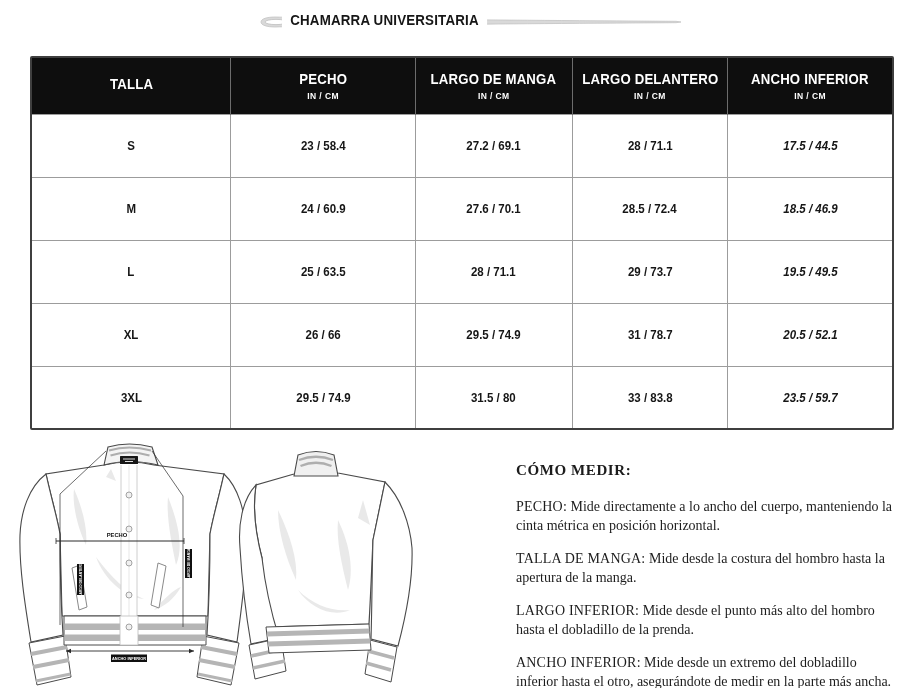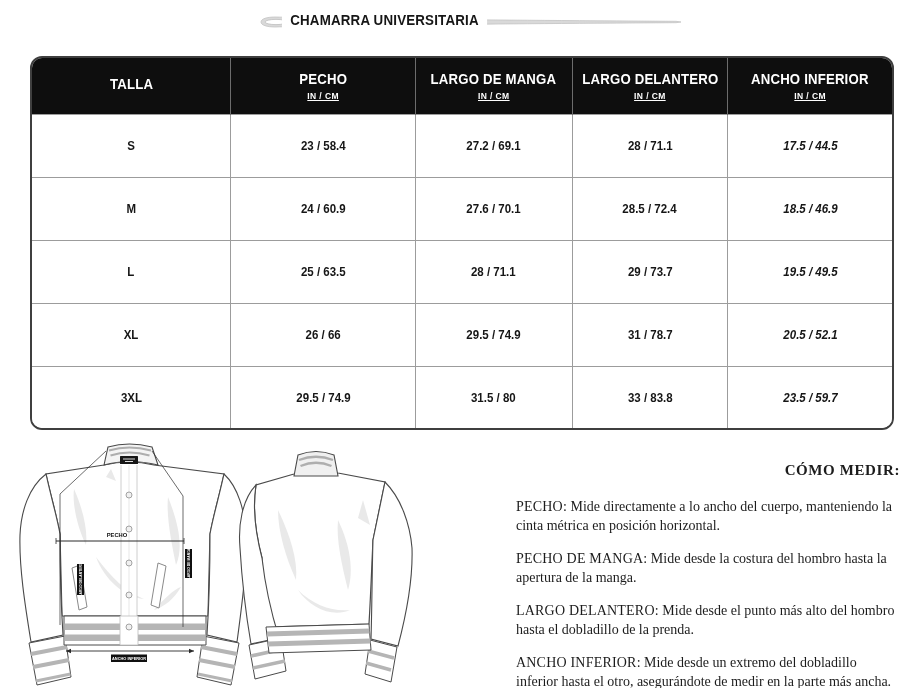--- a/index.html
+++ b/index.html
@@ -15,46 +15,46 @@
   .title-line { position:absolute; top:5px; left:0; width:100%; text-align:center; }
   .title-line span {
     display:inline-block; background:#ffffff; padding:0 9px;
     font-weight:bold; font-size:14.5px; letter-spacing:.2px; color:#161616;
     transform:scaleX(.92);
   }
 
   
   .size-table-wrap {
     position:absolute; left:30px; top:56px; width:864px; height:374px;
-    border:2px solid #3f3f3f; border-radius:12px; overflow:hidden; background:#fff;
+    border:2px solid #3f3f3f; border-radius:2px; overflow:hidden; background:#fff;
   }
   table.size-table { width:100%; height:100%; border-collapse:collapse; table-layout:fixed; }
   .size-table th {
     background:#0e0e0e; color:#fff; height:56px; vertical-align:middle;
     border-right:1px solid #6c6c6c; text-align:center;
   }
   .size-table th:last-child { border-right:none; }
   .hl { display:inline-block; transform:scaleX(.88); font-size:15px; font-weight:bold; letter-spacing:.2px; white-space:nowrap; }
-  .hs { font-size:8.5px; font-weight:bold; margin-top:3px; letter-spacing:.4px;text-decoration:underline; }
+  .hs { font-size:8.5px; font-weight:bold; margin-top:3px; letter-spacing:.4px; }
   .size-table td {
     border:1px solid #9c9c9c; text-align:center; vertical-align:middle;
     font-weight:bold; font-size:12.5px; color:#161616; background:#fff;
   }
   .size-table td:first-child { border-left:none; }
   .size-table td:last-child { border-right:none;font-style:italic; }
   .size-table tbody tr:last-child td { border-bottom:none; }
   .cv { display:inline-block; transform:scaleX(.92); white-space:nowrap; }
 
   
   .front-jacket { position:absolute; left:16px; top:437px; width:240px; height:251px; }
   .back-jacket  { position:absolute; left:238px; top:440px; width:192px; height:246px; }
 
   
   .howto { position:absolute; left:516px; top:462px; width:384px; font-family:"Liberation Serif", serif; color:#1c1c1c; }
-  .howto h3 { font-size:15px; font-weight:bold; letter-spacing:.6px; margin-bottom:18px;text-align:right; }
+  .howto h3 { font-size:15px; font-weight:bold; letter-spacing:.6px; margin-bottom:18px; }
   .howto p { font-size:14px; line-height:1.36; margin-bottom:14px; }
   .howto p b { font-weight:normal; letter-spacing:.2px;text-align:right; }
 </style>
 </head>
 <body>
 
 <div class="header">
   <svg class="needle-svg" viewBox="0 0 425 14" aria-hidden="true">
     <path d="M3,7 C3,3.8 9,2 17,2 C60,3.2 200,5 418,6.3 L423,7 L418,7.7 C200,9 60,10.8 17,12 C9,12 3,10.2 3,7 Z" fill="#d9d9d9" stroke="#c4c4c4" stroke-width="0.8"></path>
     <ellipse cx="18" cy="7" rx="11" ry="2.6" fill="#ffffff" stroke="#c0c0c0" stroke-width="0.8"></ellipse>
@@ -255,16 +255,16 @@
   <g>
     <path d="M56,36 L60,15 Q78,8 96,15 L100,36 Z" fill="#f0f0f0" stroke="#4a4a4a" stroke-width="1.1"></path>
     <path d="M61,20 Q78,13.5 95,20" fill="none" stroke="#aeaeae" stroke-width="2.4"></path>
     <path d="M62.5,26 Q78,19.5 93.5,26" fill="none" stroke="#aeaeae" stroke-width="2.4"></path>
   </g>
 </svg>
 
 <div class="howto">
   <h3>CÓMO MEDIR:</h3>
   <p><b>PECHO:</b><span> Mide directamente a lo ancho del cuerpo, manteniendo la cinta métrica en posición horizontal.</span></p>
-  <p><b>PECHO DE MANGA:</b><span> Mide desde la costura del hombro hasta la apertura de la manga.</span></p>
-  <p><b>LARGO DELANTERO:</b><span> Mide desde el punto más alto del hombro hasta el dobladillo de la prenda.</span></p>
+  <p><b>TALLA DE MANGA:</b><span> Mide desde la costura del hombro hasta la apertura de la manga.</span></p>
+  <p><b>LARGO INFERIOR:</b><span> Mide desde el punto más alto del hombro hasta el dobladillo de la prenda.</span></p>
   <p><b>ANCHO INFERIOR</b><span>: Mide desde un extremo del dobladillo inferior hasta el otro, asegurándote de medir en la parte más ancha.</span></p>
 </div>
 
 </body></html>

